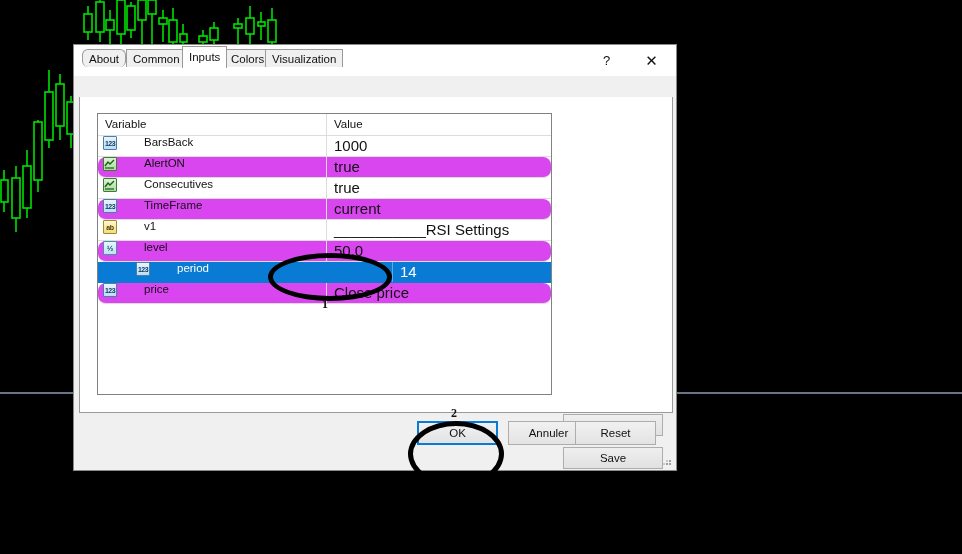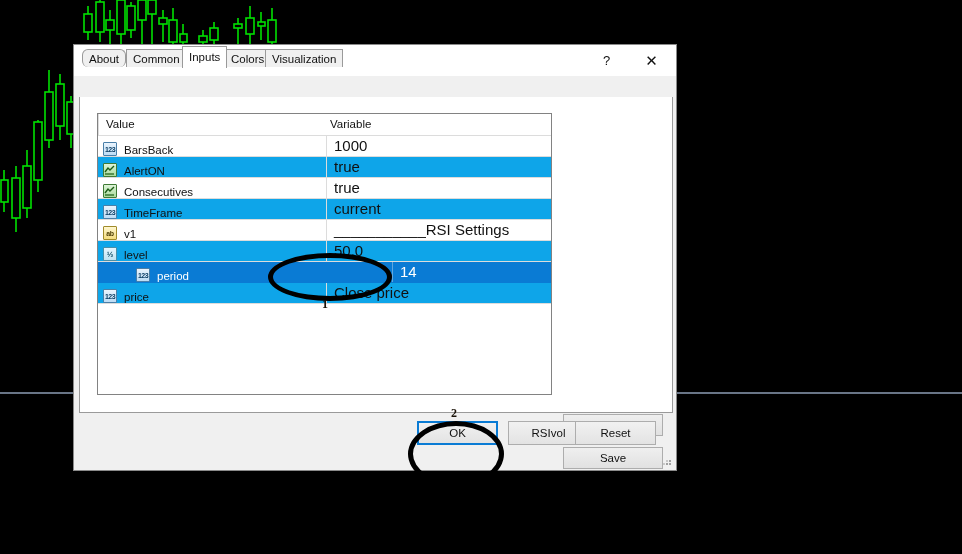--- a/index.html
+++ b/index.html
@@ -137,31 +137,32 @@
   }
   .hdr-var { width: 228px; }
   .hdr-val { flex: 1; border-left: 1px solid #dcdcdc; }
 
   .row {
     display: flex;
     height: 20px;
     background: #ffffff;
     border-bottom: 1px solid #dcdcdc;
   }
-  .row.alt { background: #0ea5e9; }
+  .row.alt { background: #d946ef; border-radius: 8px; }
   .row.selected { background: #0a7bd4; border-bottom-color: #0a7bd4; }
   .cell-var {
     width: 228px;
     display: flex;
-    align-items: flex-end;
+    align-items: flex-start;
     padding-left: 5px;
     box-sizing: border-box;
     font-size: 11.5px;
     color: #111;
     white-space: nowrap;
+    gap: 20px;
   }
   .cell-val {
     flex: 1;
     border-left: 1px solid #dcdcdc;
     padding-left: 7px;
     box-sizing: border-box;
     font-size: 15px;
     color: #111;
     line-height: 20px;
     white-space: nowrap;
@@ -359,22 +360,22 @@
     <div class="tab" id="tab-1" style="left:52px;">Common</div>
     <div class="tab active" id="tab-2" style="left:108px;">Inputs</div>
     <div class="tab" id="tab-3" style="left:150px;">Colors</div>
     <div class="tab" id="tab-4" style="left:191px;">Visualization</div>
 
     <div id="page">
 
       <div id="listbox">
 
         <div id="list-header">
+          <div class="hdr-cell hdr-var">Variable</div>
           <div class="hdr-cell hdr-val">Value</div>
-          <div class="hdr-cell hdr-var">Variable</div>
         </div>
 
         <div class="row">
           <div class="cell-var">
             <span class="tbl-icon icon-int">123</span>
             <span>BarsBack</span>
           </div>
           <div class="cell-val">1000</div>
         </div>
 
@@ -444,21 +445,21 @@
           <div class="cell-val">Close price</div>
         </div>
 
       </div>
 
       <button class="side-btn" id="load-btn">Load</button>
       <button class="side-btn" id="save-btn">Save</button>
     </div>
 
     <button class="foot-btn" id="ok-btn">OK</button>
-    <button class="foot-btn" id="cancel-btn">RSIvol</button>
+    <button class="foot-btn" id="cancel-btn">Annuler</button>
     <button class="foot-btn" id="reset-btn">Reset</button>
 
     <svg id="resize-grip" width="10" height="10">
       <rect x="6" y="6" width="2" height="2" fill="#a0a0a0"></rect>
       <rect x="3" y="6" width="2" height="2" fill="#a0a0a0"></rect>
       <rect x="6" y="3" width="2" height="2" fill="#a0a0a0"></rect>
       <rect x="0" y="6" width="2" height="2" fill="#c8c8c8"></rect>
       <rect x="3" y="3" width="2" height="2" fill="#c8c8c8"></rect>
     </svg>
   </div>

